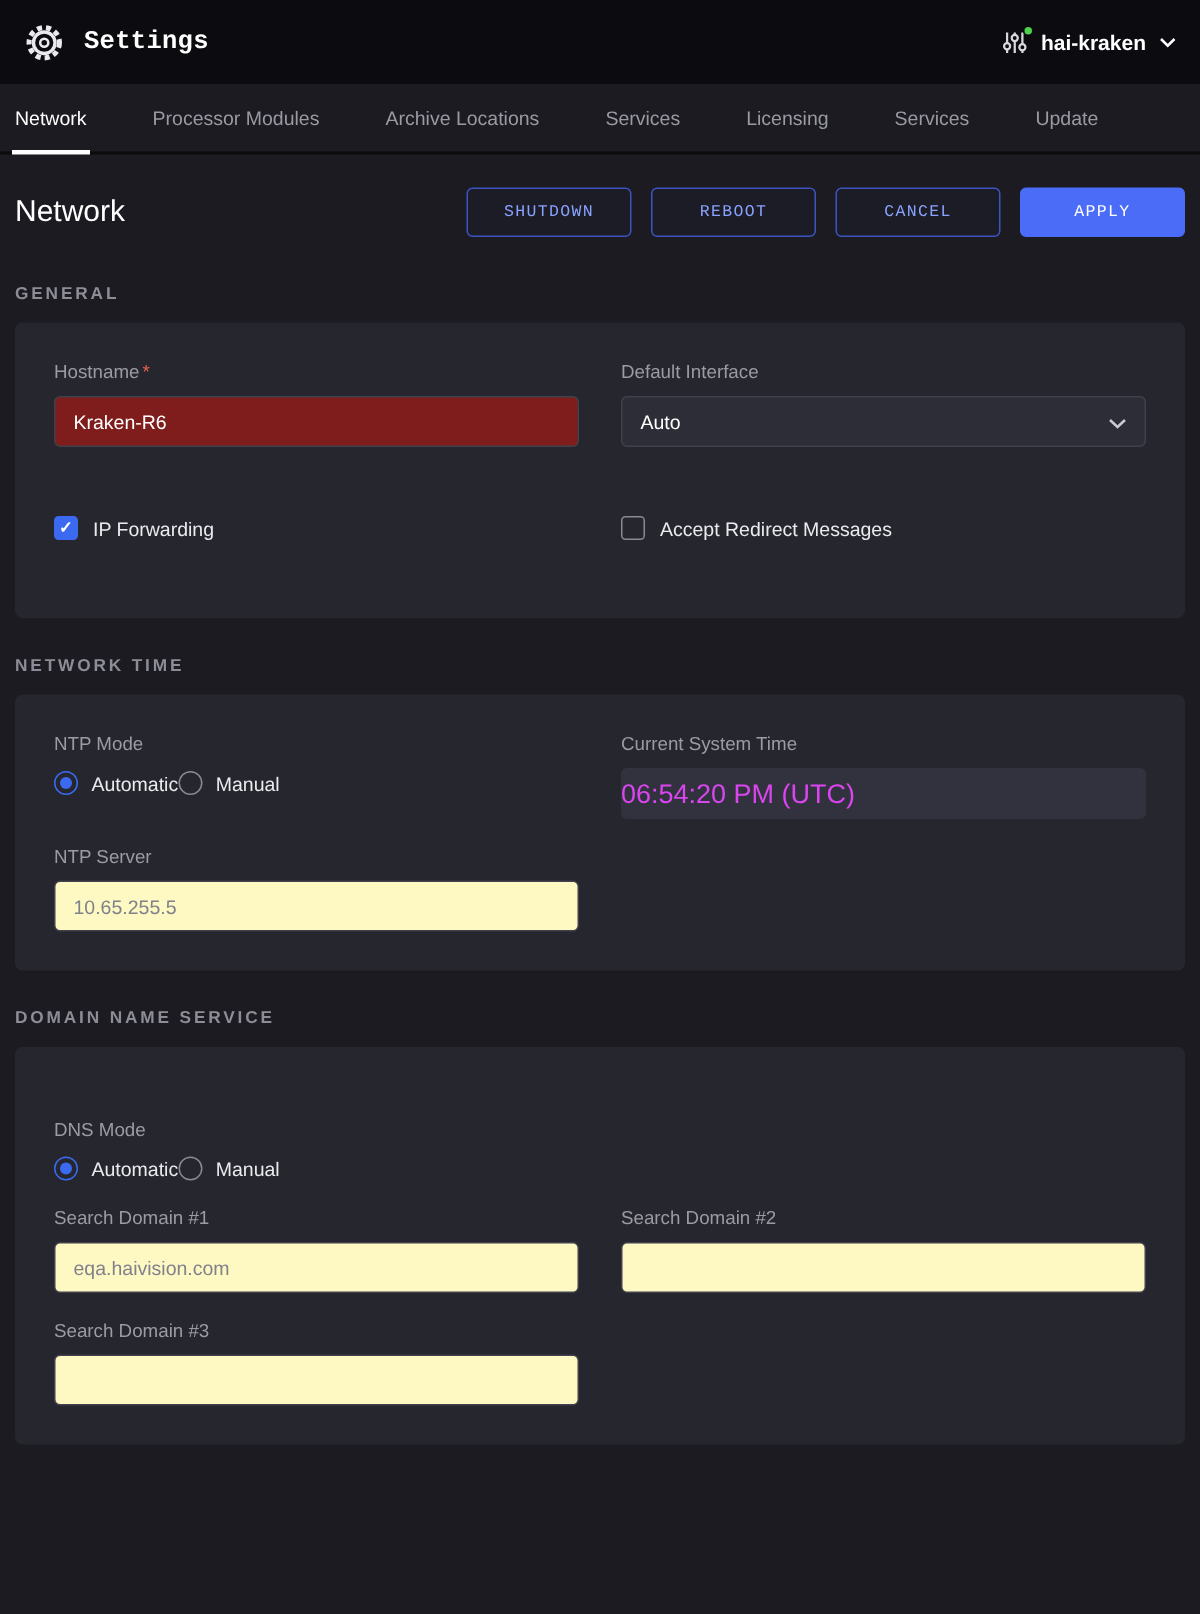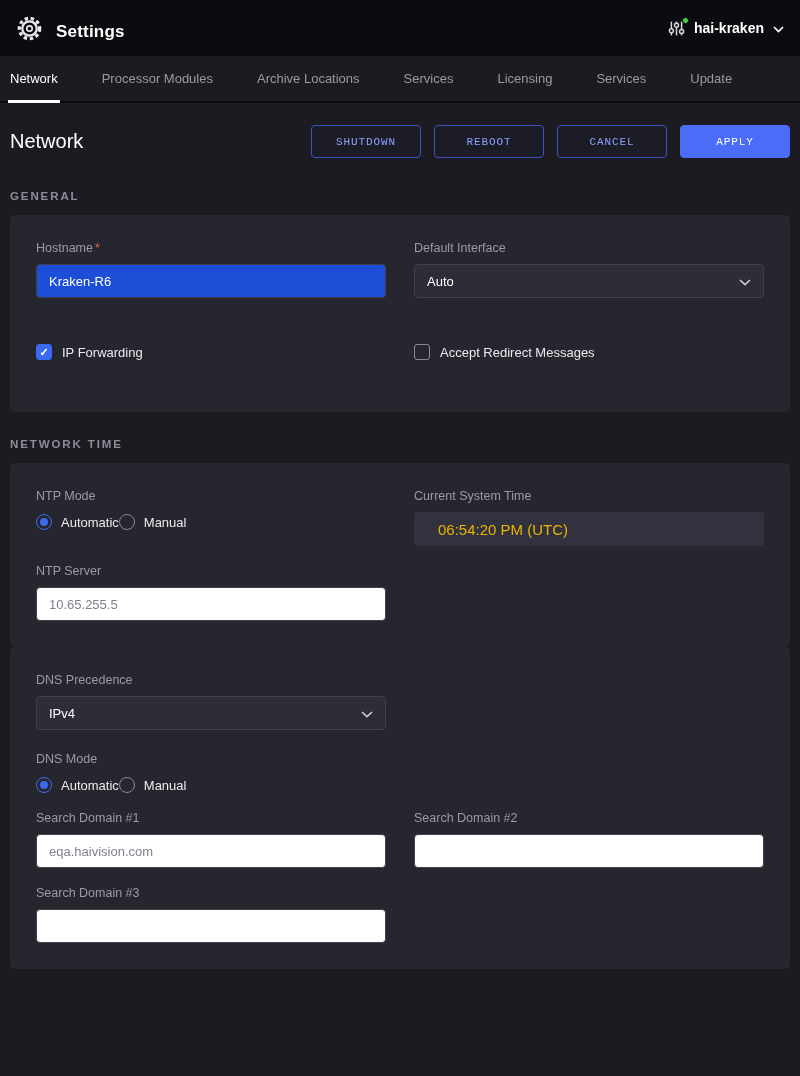--- a/index.html
+++ b/index.html
@@ -11,21 +11,21 @@
     color: #fff;
   }
   .app { width: 800px; min-height: 1076px; }
 
   
   .hdr {
     height: 56px; background: #0c0c10;
     display: flex; align-items: center; justify-content: space-between;
     padding: 0 16px;
   }
-  .hdr-left { display: flex; align-items: flex-end; }
+  .hdr-left { display: flex; align-items: center; font-family: Liberation Mono, monospace; }
   .gear { display: inline-flex; }
   .app-title { font-size: 17px; font-weight: 700; margin-left: 13px; color: #fff; letter-spacing: .2px; }
   .hdr-right { display: flex; align-items: center; gap: 9px; cursor: pointer; }
   .sliders-wrap { position: relative; display: inline-flex; }
   .online-dot {
     position: absolute; top: -3px; right: -4px;
     width: 7px; height: 7px; border-radius: 50%;
     background: #4cd34c; border: 1px solid #0c0c10;
   }
   .device-name { font-size: 14px; font-weight: 600; color: #fff; }
@@ -69,36 +69,36 @@
     border-radius: 5px; padding: 26px;
   }
   .grid { display: grid; grid-template-columns: 1fr 1fr; column-gap: 28px; }
 
   .field label, .group-label {
     display: block; font-size: 12.5px; color: #9b9ba5; margin-bottom: 9px;
   }
   .req { color: #e4604e; margin-left: 2px; }
   .txt {
     width: 100%; height: 34px;
-    background: #1d4ed8; border: 1px solid #41414d; border-radius: 4px;
+    background: #7f1d1d; border: 1px solid #41414d; border-radius: 4px;
     color: #fff; font-size: 13px; padding: 0 12px;
     font-family: "Liberation Sans", sans-serif; outline: none;
   }
-  .txt.muted, .txt:disabled { color: #81818c; -webkit-text-fill-color: #81818c; background: #ffffff; }
+  .txt.muted, .txt:disabled { color: #81818c; -webkit-text-fill-color: #81818c; background: #fef9c3; }
   .select {
     width: 100%; height: 34px;
     background: #2d2d37; border: 1px solid #41414d; border-radius: 4px;
     color: #fff; font-size: 13px; padding: 0 12px;
     display: flex; align-items: center; justify-content: space-between;
     cursor: pointer;
   }
   .readonly-box {
     height: 34px; background: #32323e; border-radius: 4px;
-    display: flex; align-items: center; padding: 0 24px;
-    font-size: 15px; color: #eab308;
+    display: flex; align-items: center; padding: 0 0;
+    font-size: 18px; color: #d946ef;
   }
 
   
   .checks { margin-top: 46px; }
   .check-row { display: flex; align-items: center; gap: 10px; font-size: 13px; color: #eaeaef; cursor: pointer; }
   .checkbox {
     width: 16px; height: 16px; flex: 0 0 16px;
     border: 1.5px solid #8a8a94; border-radius: 3px;
     display: flex; align-items: center; justify-content: center;
     background: transparent;
@@ -236,34 +236,22 @@
       </div>
     </div>
     <div class="grid mt18">
       <div class="field">
         <label>NTP Server</label>
         <input class="txt muted" type="text" disabled="" value="10.65.255.5" style="">
       </div>
     </div>
   </section>
 
+  <div class="section-label">DOMAIN NAME SERVICE</div>
   <section class="card">
-    <div class="grid">
-      <div class="field">
-        <label>DNS Precedence</label>
-        <div class="select">
-          <span>IPv4</span>
-          <span>
-            <svg width="12" height="7" viewBox="0 0 12 7" fill="none" stroke="#c9c9d2" stroke-width="1.7">
-                <polyline points="1,1 6,5.7 11,1"></polyline>
-              </svg>
-          </span>
-        </div>
-      </div>
-    </div>
     <div class="mt22">
       <span class="group-label">DNS Mode</span>
       <div class="radio-row">
         <span class="radio-opt">
           <span class="radio on">
               <span class="dot"></span>
             </span>
           <span>Automatic</span>
         </span>
         <span class="radio-opt">

